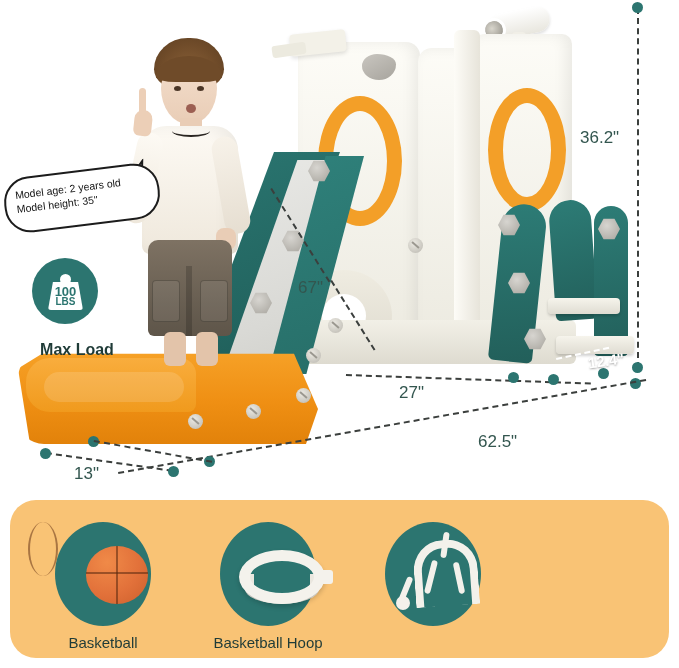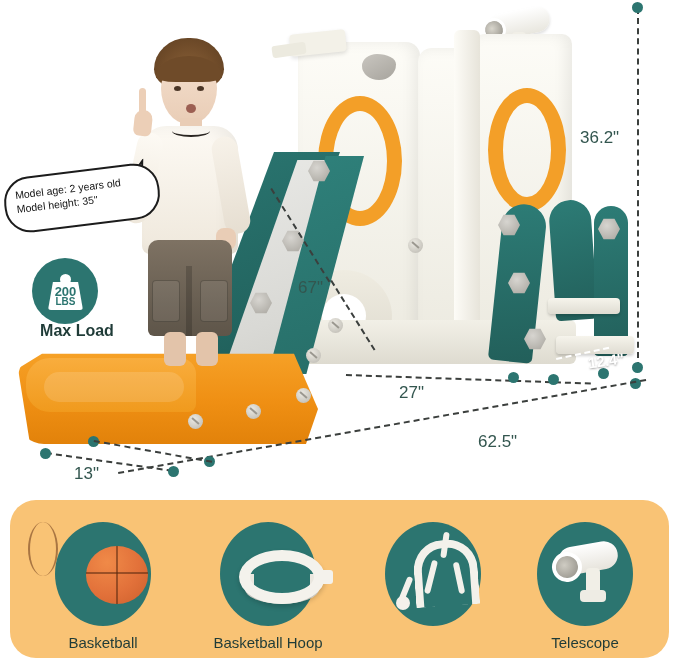--- a/index.html
+++ b/index.html
@@ -160,21 +160,21 @@
     border-radius:50%;background:#2c7570;}
   .ml-weight{position:absolute;left:26px;top:16px;width:35px;height:36px;}
   .ml-body{position:absolute;left:0;top:8px;width:35px;height:28px;background:#fff;
     clip-path:polygon(14% 0%,86% 0%,100% 100%,0% 100%);border-radius:3px;}
   .ml-handle{position:absolute;left:12px;top:0px;width:11px;height:11px;
     border-radius:50%;background:#fff;}
   .ml-110{position:absolute;left:0;top:11px;width:35px;text-align:center;
     font-size:13px;font-weight:700;color:#2c7570;line-height:13px;}
   .ml-lbs{position:absolute;left:0;top:24px;width:35px;text-align:center;
     font-size:10px;font-weight:700;color:#2c7570;line-height:8px;}
-  .ml-label{position:absolute;left:0;top:64px;width:110px;text-align:center;
+  .ml-label{position:absolute;left:0;top:83px;width:110px;text-align:center;
     font-size:16px;font-weight:700;color:#1f3b37;}
 
   
   .dim{position:absolute;font-size:17px;color:#33564f;white-space:nowrap;}
   .dim-67{left:298px;top:278px;}
   .dim-362{left:580px;top:128px;}
   .dim-27{left:399px;top:383px;}
   .dim-124{left:588px;top:352px;font-size:15px;font-weight:700;color:#fff;
     text-shadow:0 1px 2px rgba(0,0,0,.35);transform:rotate(-8deg);}
   .dim-625{left:478px;top:432px;}
@@ -328,21 +328,21 @@
         <div>Model age: 2 years old</div>
         <div>Model height: 35"</div>
       </div>
     </div>
 
     <div class="maxload">
       <div class="ml-circle"></div>
       <div class="ml-weight">
         <div class="ml-handle"></div>
         <div class="ml-body"></div>
-        <div class="ml-110">200</div>
+        <div class="ml-110">100</div>
         <div class="ml-lbs">LBS</div>
       </div>
       <div class="ml-label">Max Load</div>
     </div>
 
     <div class="vline" style="left:637px;top:8px;height:360px;"></div>
     <div class="dot" style="left:632px;top:2px;"></div>
     <div class="dot" style="left:632px;top:362px;"></div>
 
     <div class="dline" style="left:272px;top:188px;width:110px;transform:rotate(58deg);"></div>
@@ -401,25 +401,15 @@
       <div>
         <div class="golf-arch"></div>
         <div class="golf-bar gb1"></div>
         <div class="golf-bar gb2"></div>
         <div class="golf-bar gb3"></div>
         <div class="golf-club"></div>
         <div class="golf-ball"></div>
       </div>
     </div>
 
-    <div class="feature" style="left:500px;">
-      <div class="f-circle"></div>
-      <div>
-        <div class="ti-body"></div>
-        <div class="ti-lens"></div>
-        <div class="ti-mount"></div>
-        <div class="ti-foot"></div>
-      </div>
-      <div class="f-label">Telescope</div>
-    </div>
   </div>
 
 </div>
 
 </body></html>

